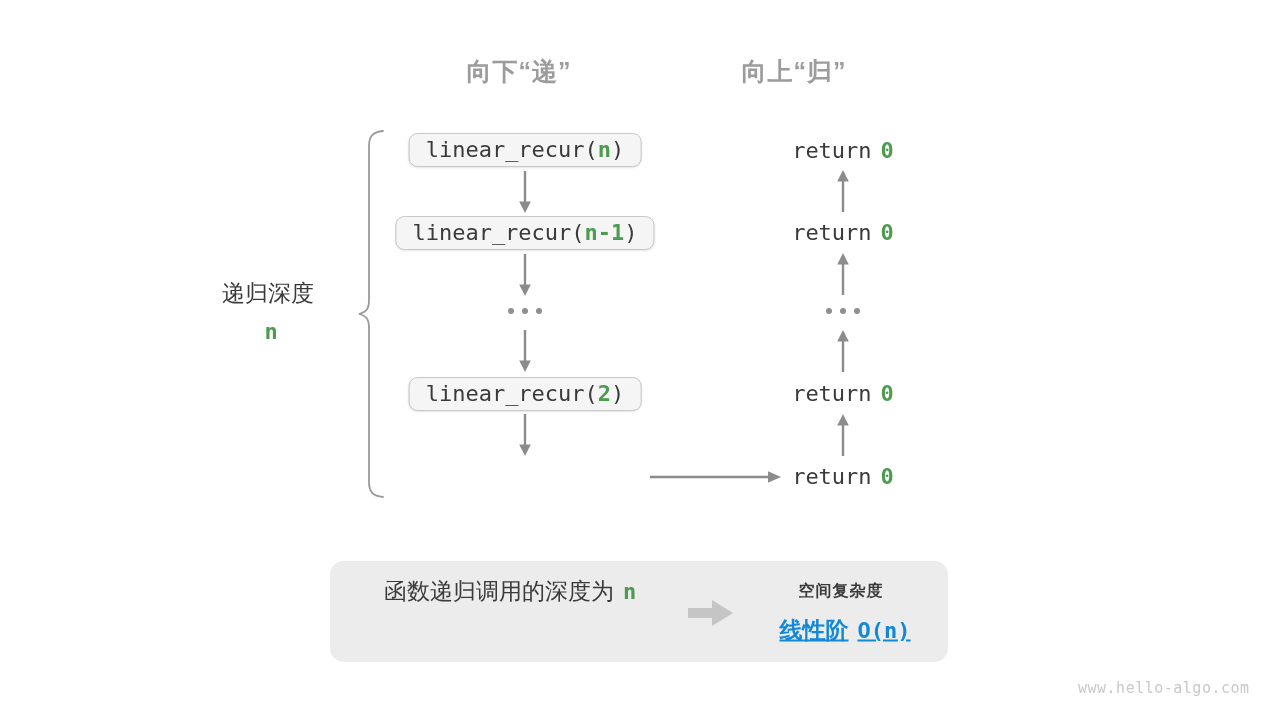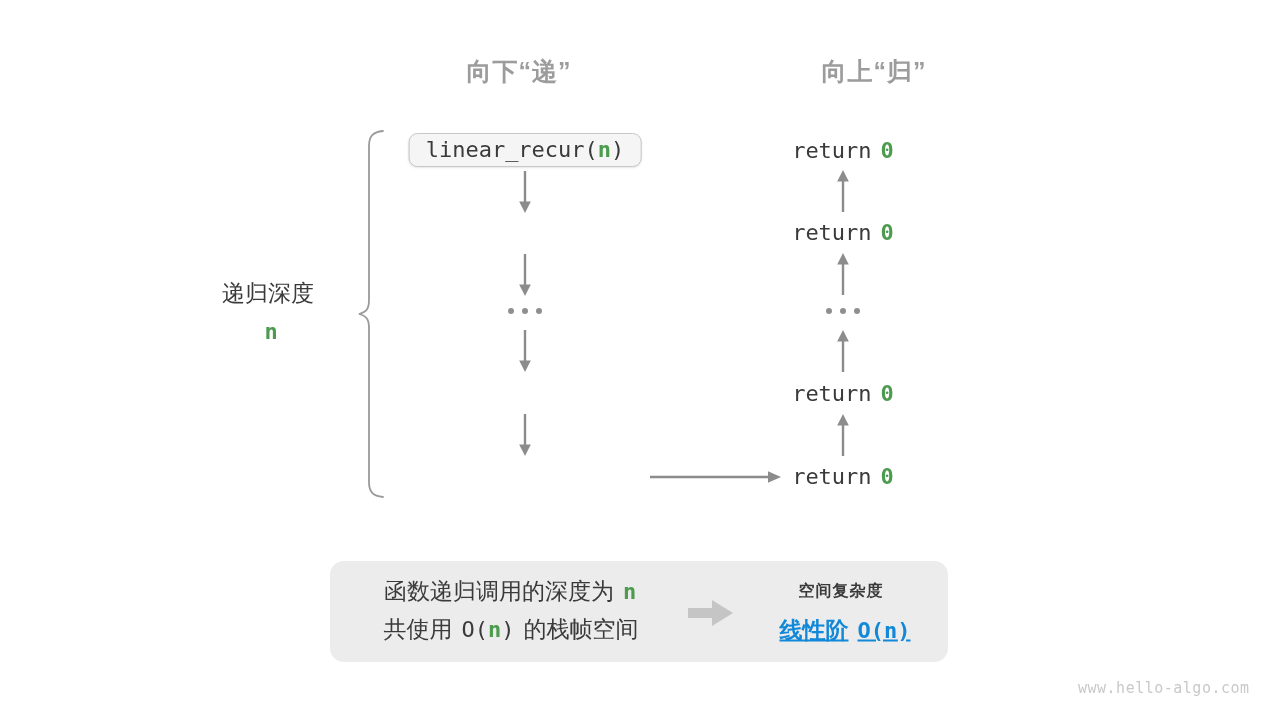--- a/index.html
+++ b/index.html
@@ -29,31 +29,33 @@
   .watermark{position:absolute;left:1078px;top:679px;font-family:"DejaVu Sans Mono",monospace;
              font-size:15px;color:#c9c9c9;letter-spacing:.5px;}
   .sp8{margin-left:9px;}
 </style>
 </head>
 <body>
 
 <div class="canvas">
 
   <div class="cc hdr" style="left:519px;top:71px">向下“递”</div>
-  <div class="cc hdr" style="left:874px;top:71px">向上“归”</div>
+  <div class="cc hdr" style="left:794px;top:71px">向上“归”</div>
 
   <svg class="abs" style="left:352px;top:125px" width="40" height="380">
     <path d="M31,6 C21,7 17,11 17,21 L17,175 C17,183 15,187 7,189 C15,191 17,195 17,203 L17,357 C17,367 21,371 31,372" fill="none" stroke="#9a9a9a" stroke-width="1.8" stroke-linecap="round"></path>
   </svg>
   <div class="cc cjk" style="left:268px;top:293px">递归深度</div>
   <div class="cc mono green bold" style="left:271px;top:331px;font-size:22px">n</div>
 
   <div class="cc callbox" style="left:525px;top:150px"><span class="mono dark">linear_recur(</span><span class="mono green bold">n</span><span class="mono dark">)</span></div>
 
+  <div class="cc callbox" style="left:525px;top:233px"><span class="mono dark">linear_recur(</span><span class="mono green bold">n-1</span><span class="mono dark">)</span></div>
 
+  <div class="cc callbox" style="left:525px;top:394px"><span class="mono dark">linear_recur(</span><span class="mono green bold">2</span><span class="mono dark">)</span></div>
 
 
   <div class="cc dots" style="left:525px;top:311px">
       <span></span>
       <span></span>
       <span></span>
     </div>
   <div class="cc dots" style="left:843px;top:311px">
       <span></span>
       <span></span>
@@ -100,21 +102,20 @@
   <div class="cc rettext" style="left:843px;top:477px"><span class="mono dark">return</span><span class="mono green bold sp8">0</span></div>
 
   <svg class="abs" style="left:650px;top:468px" width="132" height="18">
       <line x1="0" y1="9" x2="119" y2="9" stroke="#8c8c8c" stroke-width="2.4"></line>
       <polygon points="131,9 118,3.2 118,14.8" fill="#8c8c8c"></polygon>
     </svg>
 
 
   <div class="panel"></div>
   <div class="cc sumline" style="left:510px;top:591px"><span>函数递归调用的深度为</span><span class="mono green bold sp8" style="font-size:22px">n</span></div>
-  <div class="cc sumline" style="left:511px;top:629px"><span>共使用</span><span class="mono dark sp8" style="font-size:22px">O(</span><span class="mono green bold" style="font-size:22px">n</span><span class="mono dark" style="font-size:22px">)</span><span class="sp8">的栈帧空间</span></div>
 
   <svg class="abs" style="left:688px;top:599px" width="46" height="28">
       <polygon points="0,9 24,9 24,1 45,14 24,27 24,19 0,19" fill="#c5c5c5"></polygon>
     </svg>
 
   <div class="cc sumtitle" style="left:841px;top:591px">空间复杂度</div>
   <div class="cc sumresult" style="left:845px;top:630px"><span>线性阶</span><span class="mono bold sp8" style="font-size:22px">O(</span><span class="mono bold" style="font-size:22px">n</span><span class="mono bold" style="font-size:22px">)</span></div>
 
   <div class="watermark">www.hello-algo.com</div>
 

